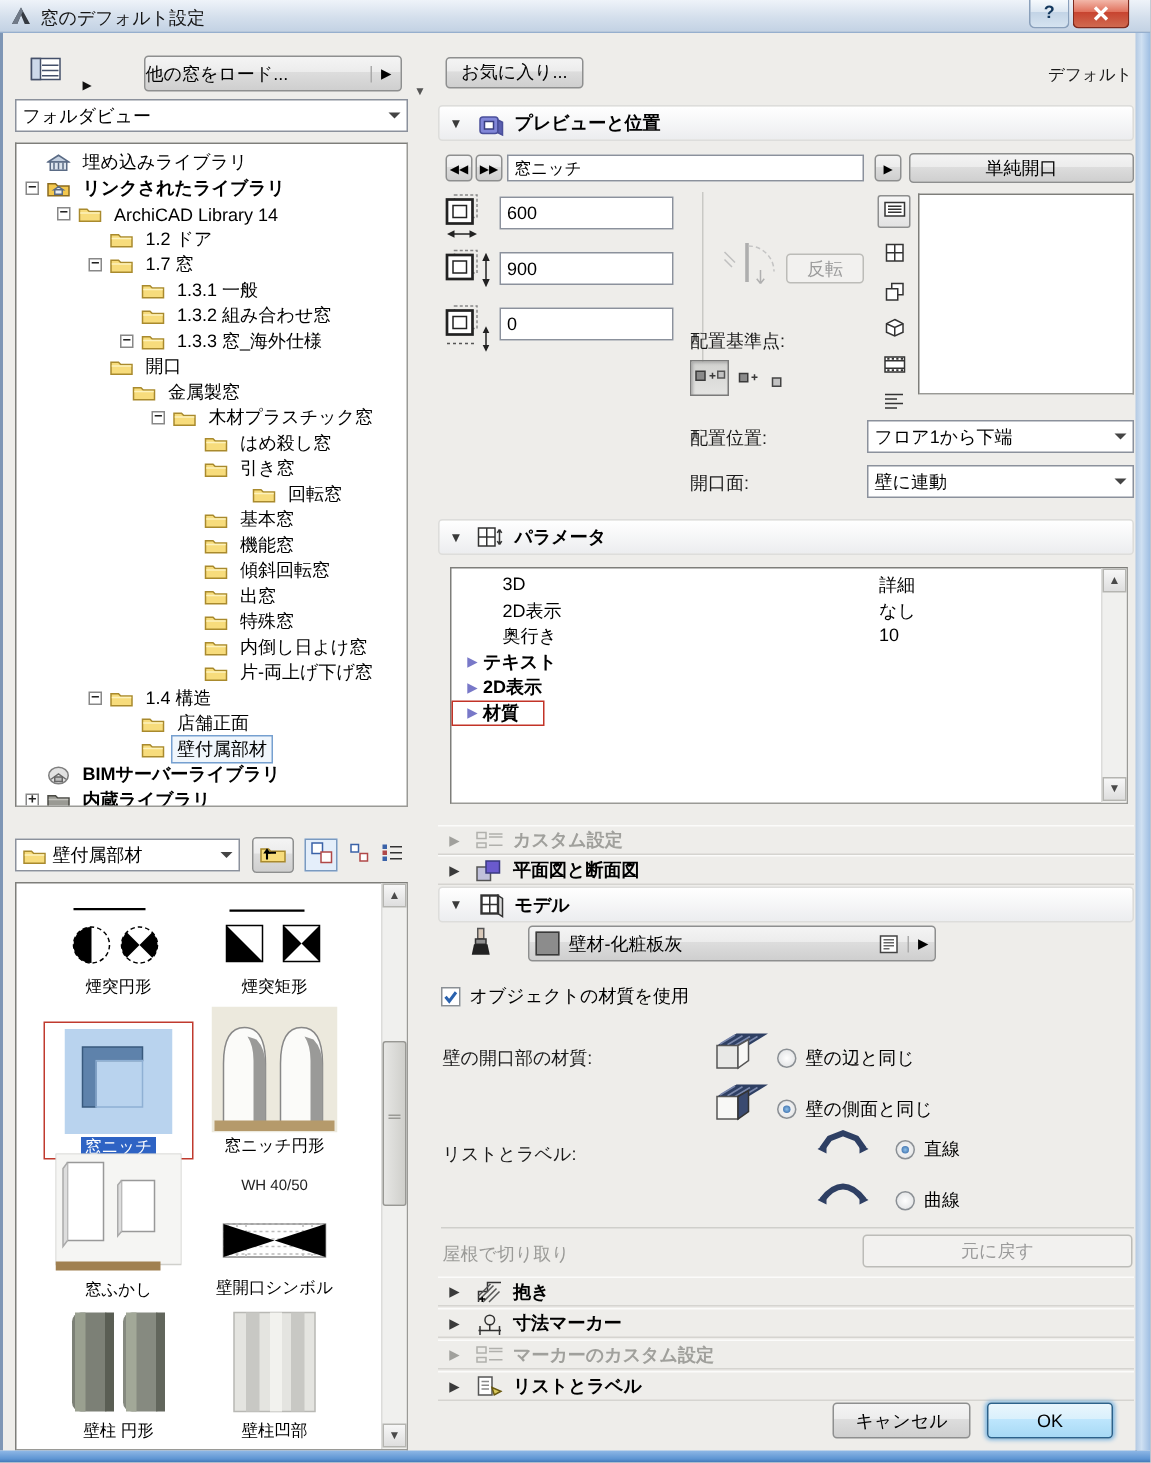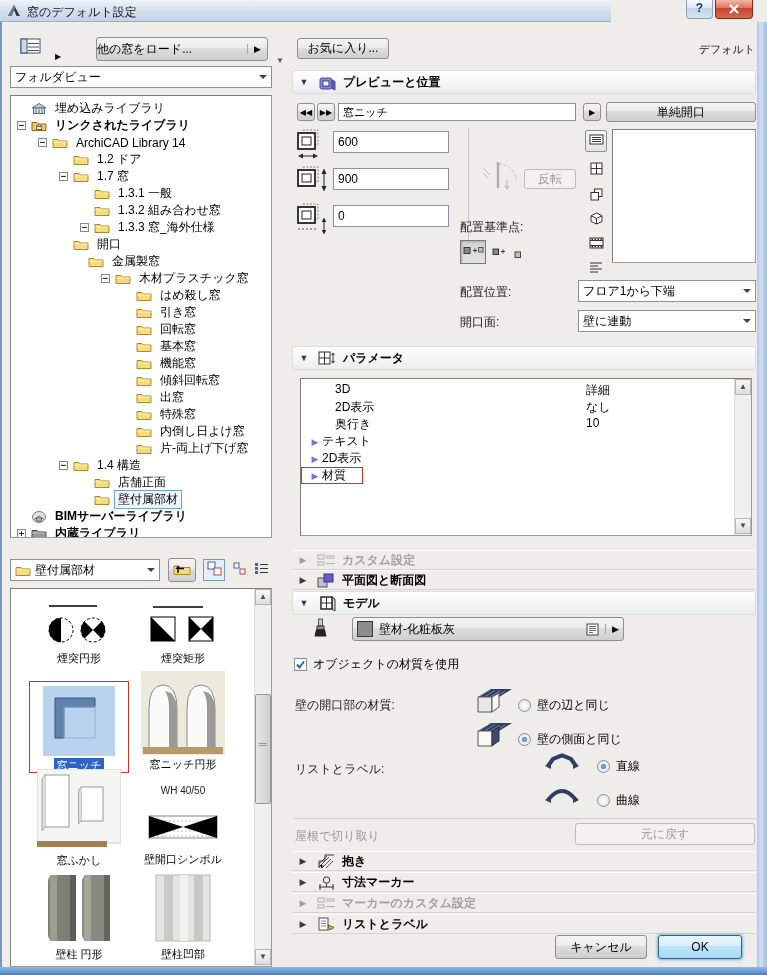--- a/index.html
+++ b/index.html
@@ -1,21 +1,21 @@
 <!DOCTYPE html>
 <html><head>
 <meta charset="utf-8">
 <style>
   *{box-sizing:border-box;margin:0;padding:0}
   html,body{background:#9aa7b8}
   body{font-family:"Liberation Sans","DejaVu Sans",sans-serif}
   .win{position:relative;width:767px;height:975px;overflow:hidden;background:#eeedea;font-size:12px;color:#000}
   .abs{position:absolute}
   
-  .titlebar{position:absolute;left:0;top:0;width:611px;height:22px;background:linear-gradient(#eef3f9,#d4dfec 55%,#c3d2e4);border-bottom:1px solid #96afce}
+  .titlebar{position:absolute;left:0;top:0;width:767px;height:22px;background:linear-gradient(#eef3f9,#d4dfec 55%,#c3d2e4);border-bottom:1px solid #96afce}
   .title-text{position:absolute;left:27px;top:4px;font-size:12px;color:#141414}
   .capbtn{position:absolute;top:0;height:19px;border:1px solid #87432f;border-top:none;border-radius:0 0 4px 4px;text-align:center;font-size:12px;line-height:17px;cursor:default}
   .helpbtn{left:686px;width:27px;background:linear-gradient(#f6fafd,#dbe6f1 45%,#c3d4e6 46%,#d5e3f0);border-color:#8aa0bb;color:#14395e;font-weight:bold}
   .closebtn{left:715px;width:38px;background:linear-gradient(#f2b7a9,#e0705b 45%,#c74430 46%,#d06a50);border-color:#7e2a1e}
   .frame-left{position:absolute;left:0;top:22px;width:2px;height:945px;background:#7e96b5}
   .frame-right{position:absolute;left:757px;top:22px;width:10px;height:945px;background:linear-gradient(90deg,#b3c9e2,#cfe0f2 40%,#9dbde2)}
   .frame-bottom{position:absolute;left:0;top:967px;width:767px;height:8px;background:linear-gradient(#8fb8e6,#5e95d3 70%,#3f76b4)}
   
   .btn{display:flex;align-items:center;justify-content:center;border:1px solid #8e8f8f;border-radius:3px;background:linear-gradient(#f4f4f4,#ececec 45%,#dddddd 46%,#cfcfcf);font-size:12px;cursor:default}
   .btn.disabled{color:#9b9b9b;background:#f2f1ef;border-color:#bcbcb8}
@@ -34,21 +34,21 @@
   .tree-row{height:17px;display:flex;align-items:center;white-space:nowrap;font-size:12px}
   .exp{width:9px;height:9px;flex:none;border:1px solid #888;background:#fff;font:bold 9px/7px "DejaVu Sans Mono",monospace;text-align:center;margin-right:5px;color:#222}
   .exp.spacer{visibility:hidden}
   .ticon{flex:none;margin-right:4px;display:inline-flex}
   .tlabel{padding:0 3px;border:1px solid transparent}
   .tree-row.bold .tlabel{font-weight:bold}
   .tree-row.sel .tlabel{border:1px solid #76a0d0;background:#f0f6fc}
   
   .prow{height:17px;display:flex;font-size:12px;position:relative}
   .prow .pname{margin-left:34px}
-  .prow.group .pname{margin-left:0;font-weight:normal}
+  .prow.group .pname{margin-left:0;font-weight:bold}
   .prow .pval{position:absolute;left:285px}
   .gtri{color:#7878c8;font-size:9px;width:14px;text-align:center;margin-left:6px}
   .grp-wrap{display:inline-flex;align-items:center;padding:0 16px 0 0;border:1px solid transparent}
   .grp-wrap.hl{border-color:#c23327}
   
   .tcell{position:absolute;width:100px;text-align:center}
   .tcell.sel{border:1px solid #c03a2e}
   .tlab{display:inline-block;font-size:11px;line-height:14px;padding:0 3px;margin-top:2px}
   .tcell.sel .tlab{background:#2e63c4;color:#fff}
   .sublab{font-size:10px;color:#222;height:13px}
@@ -234,21 +234,21 @@
       <div class="tree-row" style="padding-left: 111px;">
         <span class="exp spacer"></span>
         <span class="ticon">
           <svg width="16" height="13">
             <path d="M1 3.5 L6 3.5 L7.5 5 L15 5 L15 11.5 L1 11.5 Z" fill="#f7dc7c" stroke="#a98a2d"></path>
             <path d="M1.5 6 L14.5 6" stroke="#fdf2bd"></path>
           </svg>
         </span>
         <span class="tlabel">引き窓</span>
       </div>
-      <div class="tree-row" style="padding-left: 111px;">
+      <div class="tree-row" style="padding-left: 111px; margin-left: 32px;">
         <span class="exp spacer"></span>
         <span class="ticon">
           <svg width="16" height="13">
             <path d="M1 3.5 L6 3.5 L7.5 5 L15 5 L15 11.5 L1 11.5 Z" fill="#f7dc7c" stroke="#a98a2d"></path>
             <path d="M1.5 6 L14.5 6" stroke="#fdf2bd"></path>
           </svg>
         </span>
         <span class="tlabel">回転窓</span>
       </div>
       <div class="tree-row" style="padding-left: 111px;">

